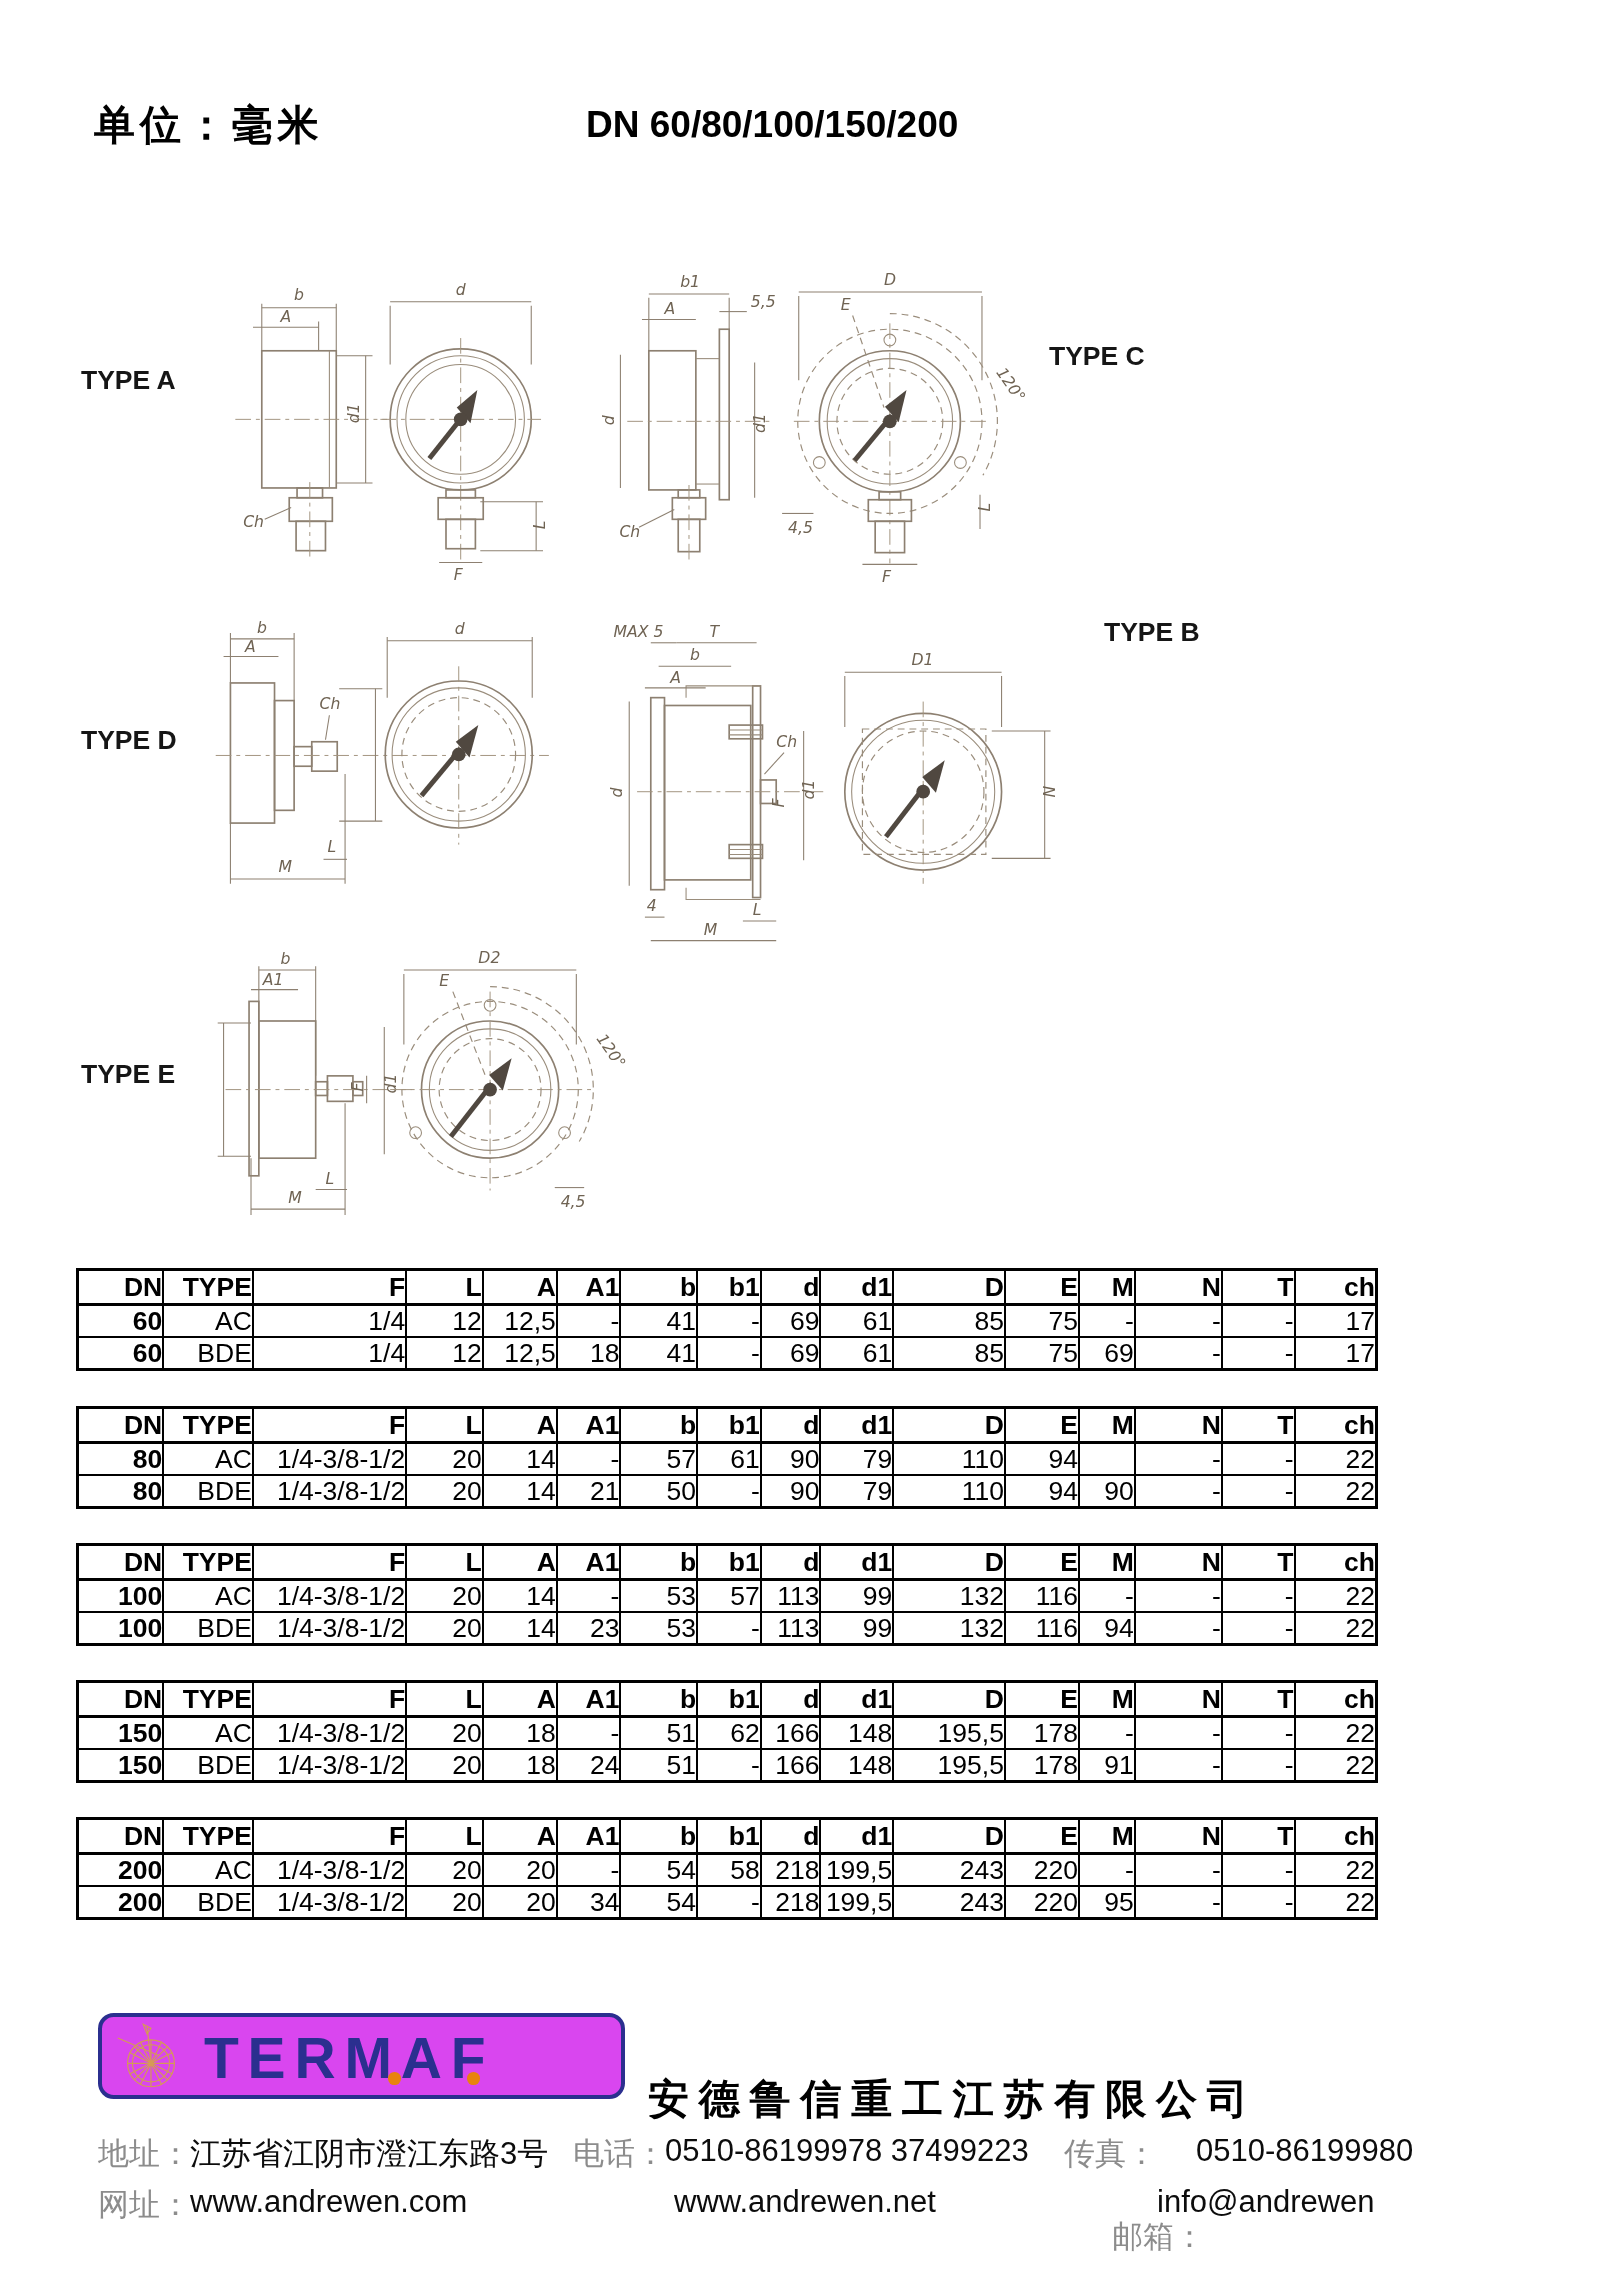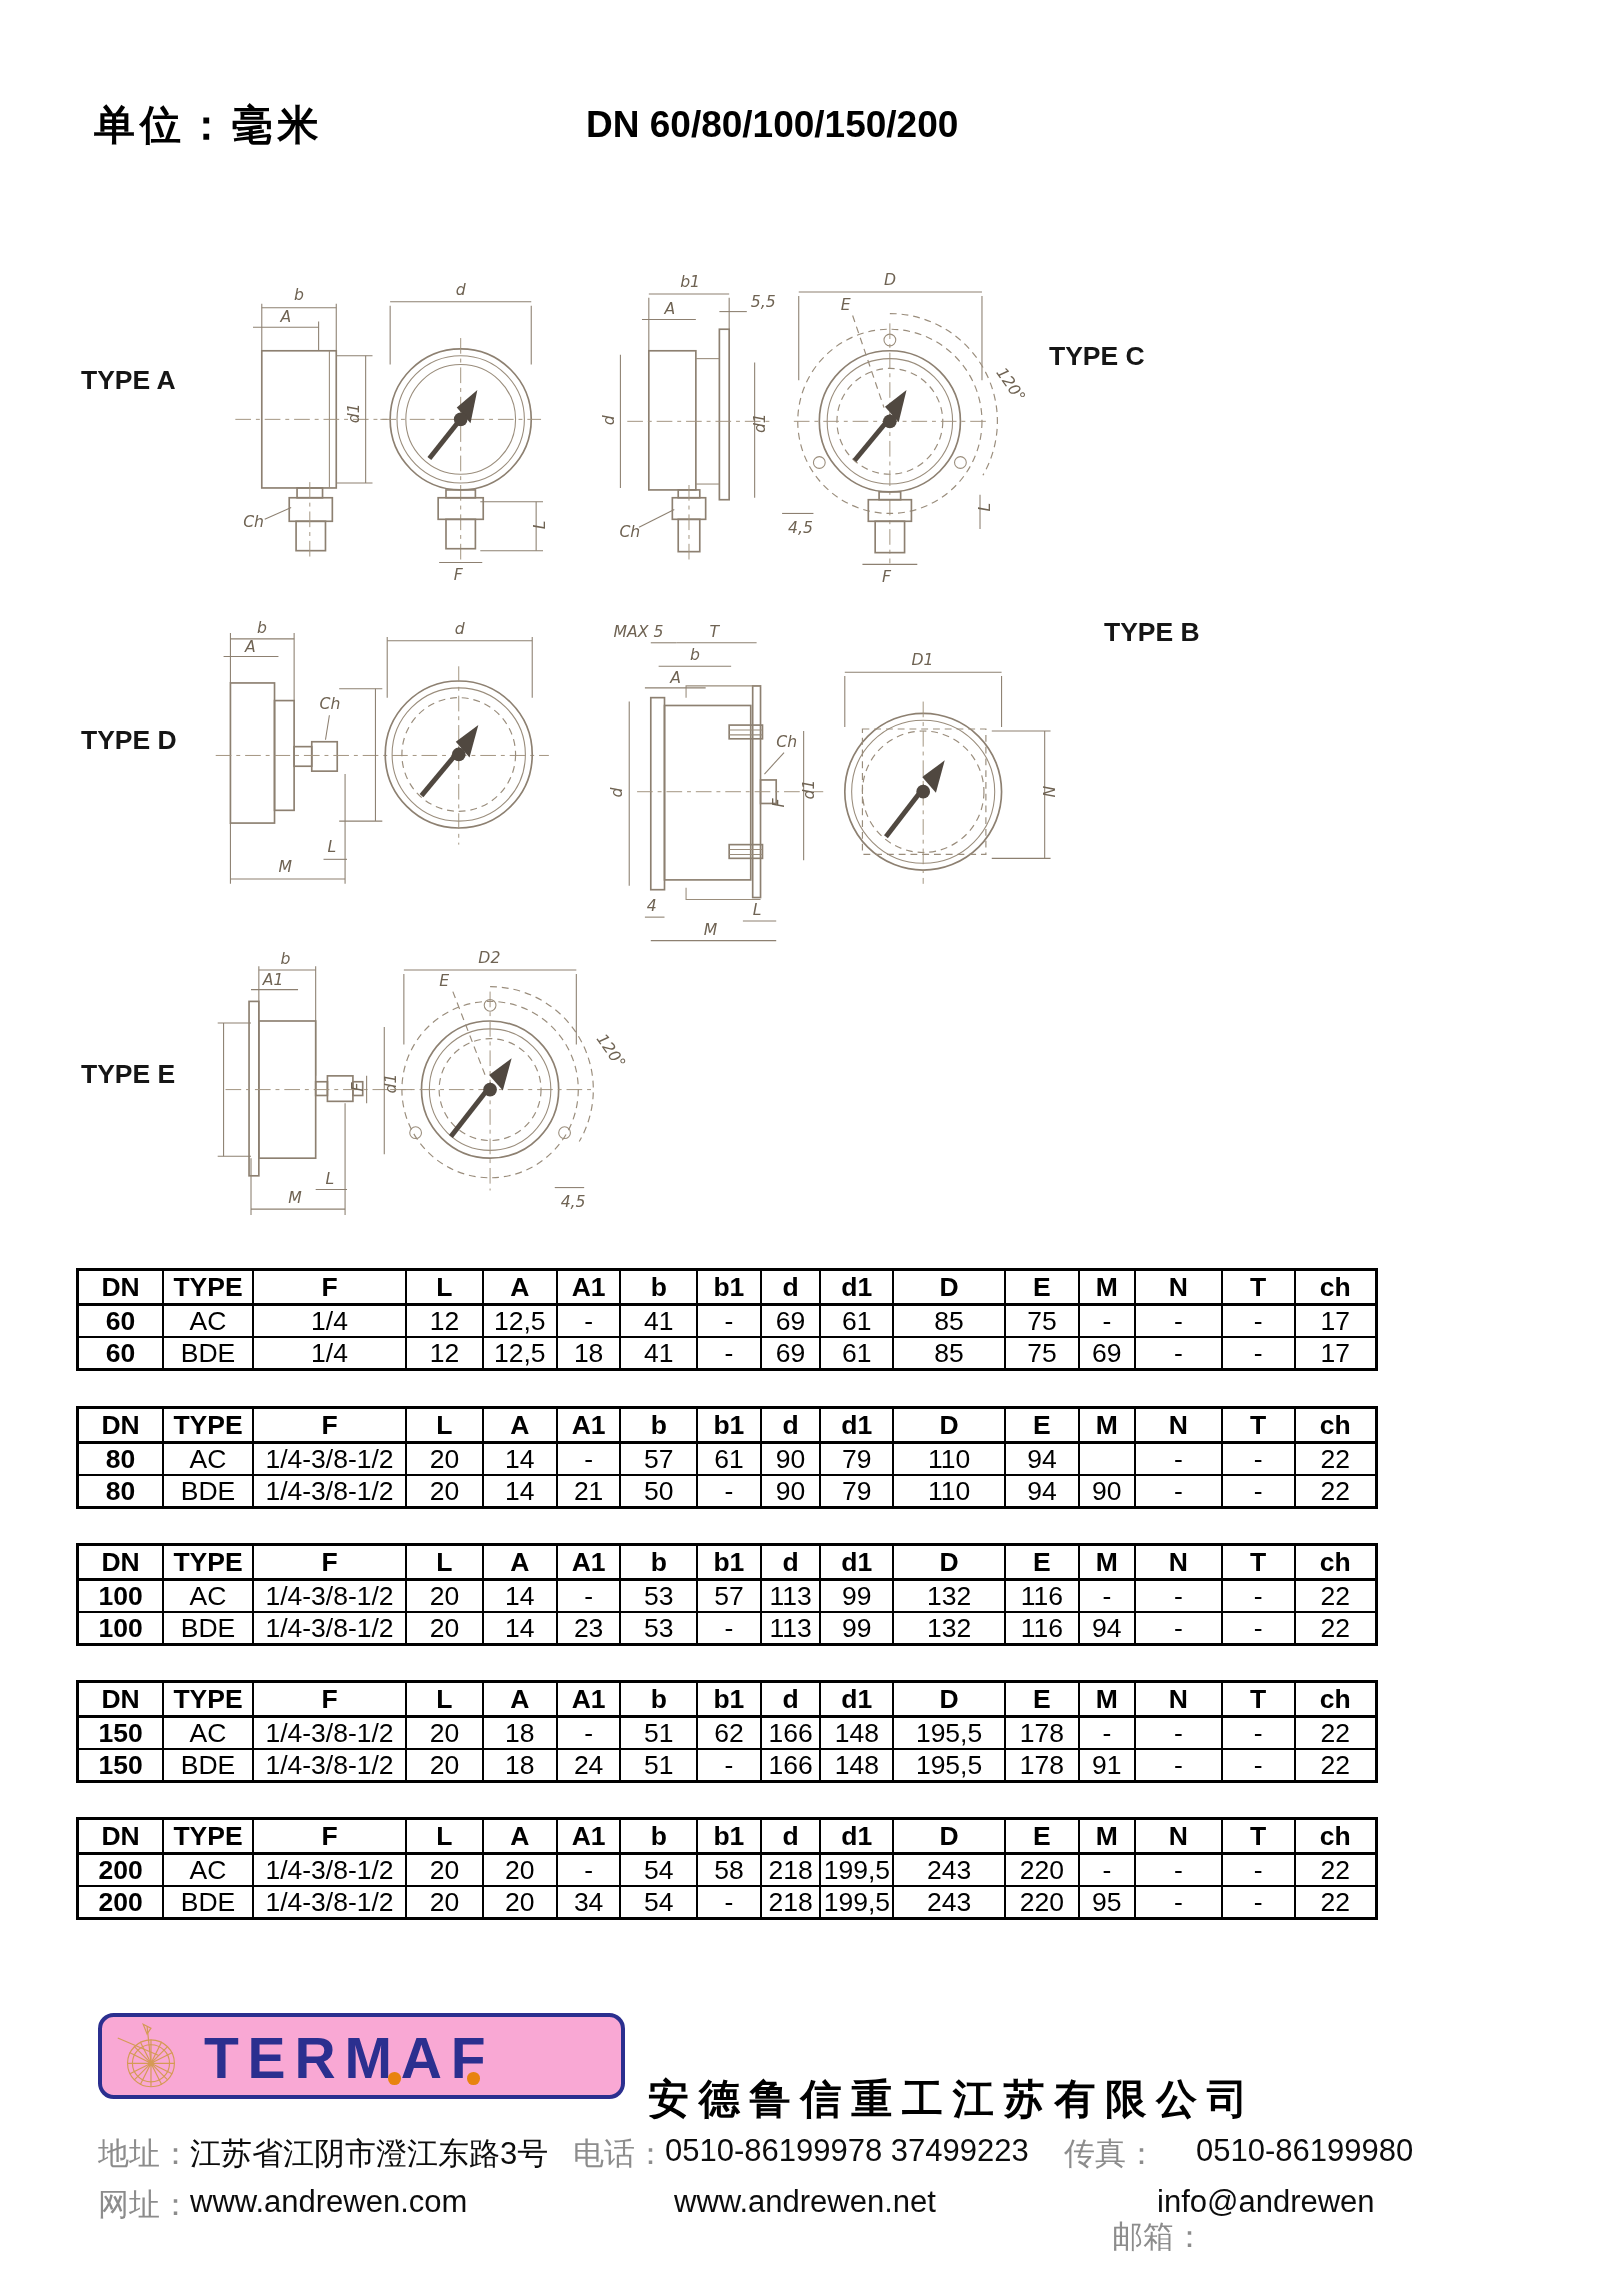--- a/index.html
+++ b/index.html
@@ -25,33 +25,33 @@
   #drawing-svg .thin{ stroke:#9a8d7c; stroke-width:1.1; fill:none; }
   #drawing-svg .cl  { stroke:#a2937f; stroke-width:1; fill:none; stroke-dasharray:16 5 4 5; }
   #drawing-svg .dm  { stroke:#8d8071; stroke-width:1.1; fill:none; }
   #drawing-svg .dsh { stroke:#9a8d7c; stroke-width:1.2; fill:none; stroke-dasharray:7 5; }
   #drawing-svg .dark{ fill:#504840; stroke:none; }
   #drawing-svg text.dl { font-family:"DejaVu Sans", sans-serif; font-style:italic;
                          font-size:16px; fill:#6f6353; }
 
   
   .dim-table { position:absolute; left:76px; width:1302px; border-collapse:collapse;
-               table-layout:fixed; font-size:26.5px; text-align:center; color:#000;
+               table-layout:fixed; font-size:26.5px; text-align:right; color:#000;
                border:3.9px solid #000; }
   .dim-table th, .dim-table td { border:2px solid #000; padding:0; height:30px;
                line-height:30px; overflow:hidden; white-space:nowrap; font-weight:400; }
   .dim-table th { border-bottom-width:3.9px; font-weight:700; height:32px; line-height:32px; }
   .dim-table td:first-child { font-weight:700; }
   .dim-table tbody tr:first-child td { border-bottom-width:2.9px; }
   #table-0 { top:1268px; } #table-1 { top:1406px; } #table-2 { top:1543px; }
   #table-3 { top:1680px; } #table-4 { top:1817px; }
 
   
   .logo-box { position:absolute; left:98px; top:2013px; width:519px; height:78px;
-              border:4.9px solid #2b2f8f; border-radius:15.7px; background:#f9a8d4; }
+              border:4.9px solid #2b2f8f; border-radius:15.7px; background:#d946ef; }
   .logo-text { position:absolute; left:102px; top:7.8px; font-size:57px; font-weight:700;
                color:#2b2f8f; letter-spacing:8.8px; font-family:"Liberation Sans", sans-serif; }
   .logo-dot { position:absolute; width:12.7px; height:12.7px; border-radius:50%; background:#e8830f; }
   #logo-dot-m { left:286px; top:55px; }
   #logo-dot-a { left:365px; top:55px; }
   .company-name { position:absolute; left:648px; top:2072px; font-size:41px; font-weight:600;
                   color:#000000; letter-spacing:9.8px; white-space:nowrap; }
 
   .f-item { position:absolute; font-size:31px; white-space:nowrap;text-align:right; }
   .f-label { color:#8c8c8c; font-weight:400; }

